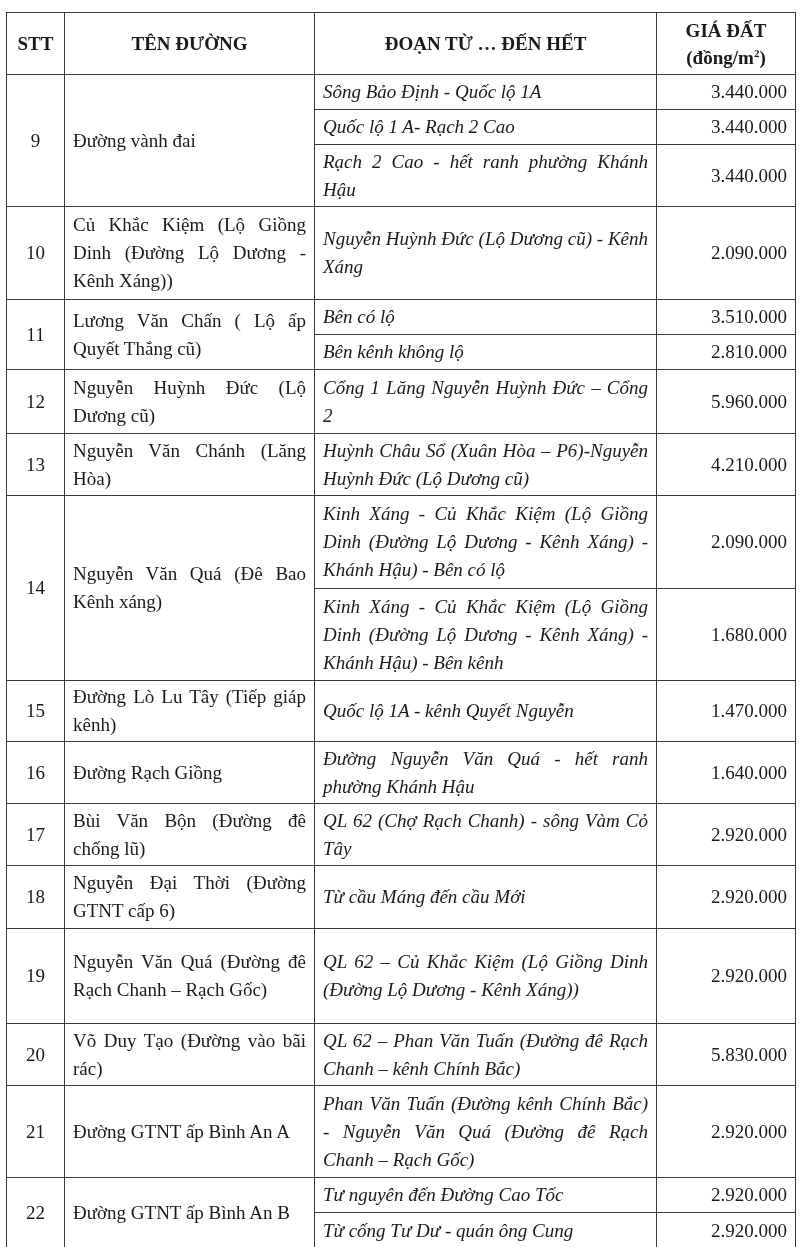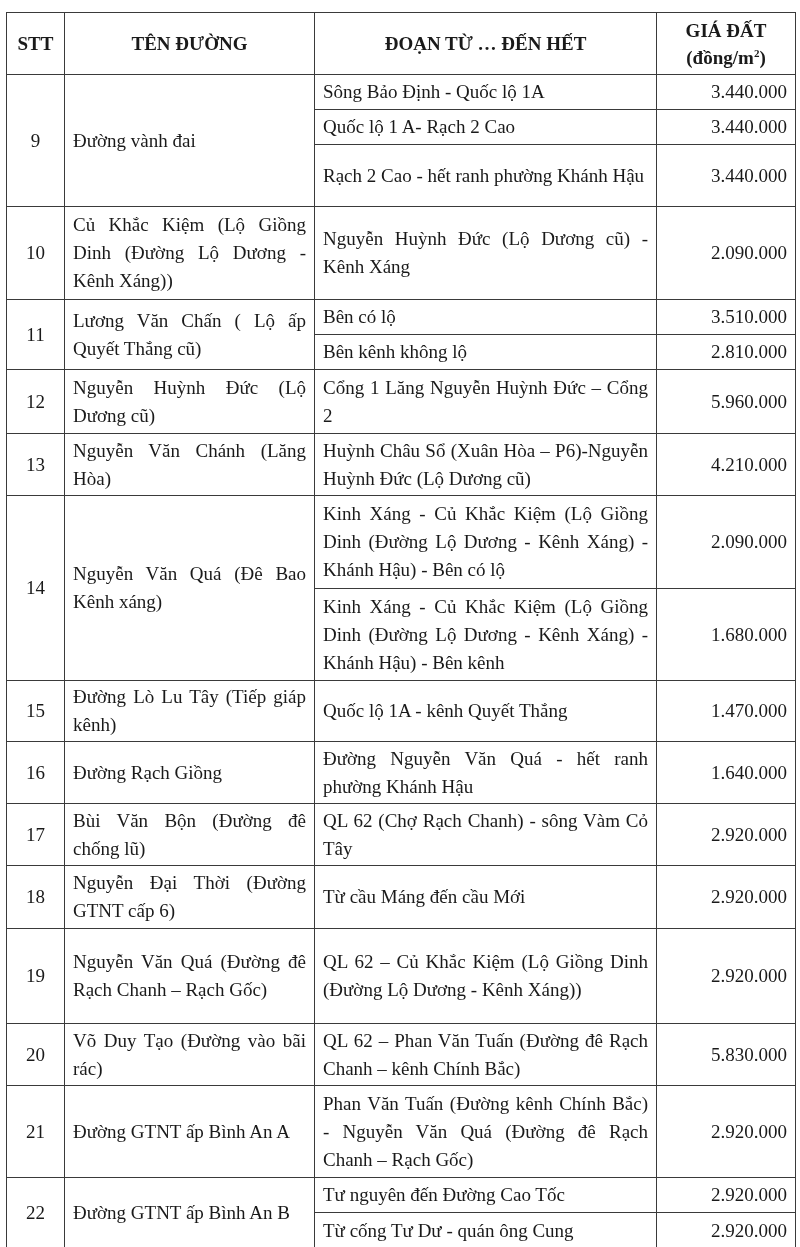--- a/index.html
+++ b/index.html
@@ -14,21 +14,21 @@
     border: 1.5px solid #3a3a3a; padding: 0 8px; vertical-align: middle;
   }
   col.c-stt { width: 58px; }
   col.c-name { width: 250px; }
   col.c-seg { width: 342px; }
   col.c-price { width: 139px; }
   th { font-weight: bold; text-align: center; font-size: 19px; line-height: 27px; }
   th.h-price { line-height: 27px; }
   td.stt { text-align: center; padding: 0 2px; }
   td.name { text-align: justify; text-align-last: left; margin-left: 24px; }
-  td.seg { text-align: justify; text-align-last: left; }
+  td.seg { text-align: justify; text-align-last: left; font-style: italic; }
   td.price { text-align: right; padding-right: 24px; }
   sup { font-size: 11px; line-height: 0; }
 </style>
 </head>
 <body>
 
 <table class="price-table">
   <colgroup>
     <col class="c-stt">
       <col class="c-name">
@@ -95,21 +95,21 @@
         <td class="seg">Kinh Xáng - Củ Khắc Kiệm (Lộ Giồng Dinh (Đường Lộ Dương - Kênh Xáng) - Khánh Hậu) - Bên có lộ</td>
         <td class="price">2.090.000</td>
       </tr>
       <tr style="height: 92px;">
         <td class="seg">Kinh Xáng - Củ Khắc Kiệm (Lộ Giồng Dinh (Đường Lộ Dương - Kênh Xáng) - Khánh Hậu) - Bên kênh</td>
         <td class="price">1.680.000</td>
       </tr>
       <tr style="height: 61px;">
         <td class="stt" rowspan="1">15</td>
         <td class="name" rowspan="1">Đường Lò Lu Tây (Tiếp giáp kênh)</td>
-        <td class="seg">Quốc lộ 1A - kênh Quyết Thắng</td>
+        <td class="seg">Quốc lộ 1A - kênh Quyết Nguyễn</td>
         <td class="price">1.470.000</td>
       </tr>
       <tr style="height: 62px;">
         <td class="stt" rowspan="1">16</td>
         <td class="name" rowspan="1">Đường Rạch Giồng</td>
         <td class="seg">Đường Nguyễn Văn Quá - hết ranh phường Khánh Hậu</td>
         <td class="price">1.640.000</td>
       </tr>
       <tr style="height: 62px;">
         <td class="stt" rowspan="1">17</td>

